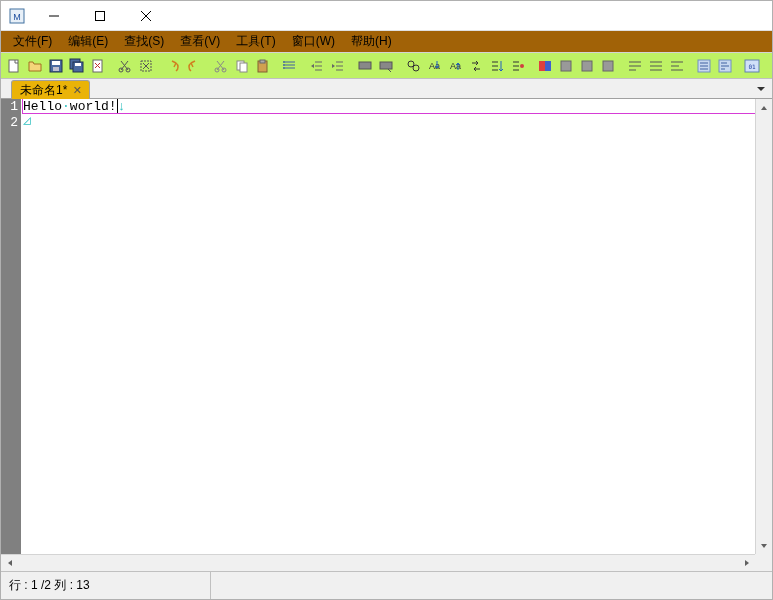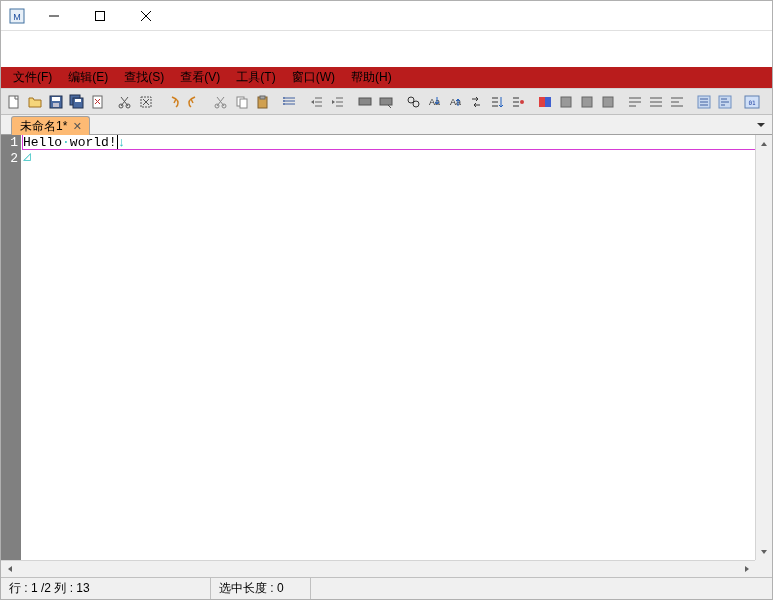--- a/index.html
+++ b/index.html
@@ -31,36 +31,35 @@
   .win-controls { display: flex; }
   .win-btn {
     width: 46px; height: 30px;
     display: flex; align-items: center; justify-content: center;
     color: #000;
   }
 
   
   .menubar {
     height: 22px;
-    background: #b91c1c;
+    background: #a16207;
     display: flex;
     align-items: flex-end;
     padding: 0 4px;
     border-bottom: 1px solid #d4d4d4;
-    margin-top: 36px;
   }
   .menu-item {
     padding: 2px 8px;
     cursor: default;
   }
 
   
   .toolbar {
     height: 26px;
-    background: #e5e5e5;
+    background: #bef264;
     border-bottom: 1px solid #c0c0c0;
     display: flex;
     align-items: center;
     padding: 0 3px;
     gap: 1px;
     overflow: hidden;
   }
   .tbtn {
     width: 20px; height: 20px;
     display: flex; align-items: center; justify-content: center;
@@ -74,21 +73,21 @@
     height: 20px;
     background: #f0f0f0;
     border-bottom: 1px solid #a0a0a0;
     display: flex;
     align-items: flex-end;
     padding-left: 10px;
     position: relative;
   }
   .tab {
     height: 19px;
-    background: #fdba74;
+    background: #eab308;
     border: 1px solid #a0a0a0;
     border-bottom: none;
     border-radius: 3px 3px 0 0;
     padding: 1px 6px 0 8px;
     display: flex;
     align-items: center;
     gap: 4px;
     font-size: 12px;
     position: relative;
     top: 1px;
@@ -178,21 +177,21 @@
 
   .editor-grid {
     flex: 1;
     display: grid;
     grid-template-columns: 1fr 17px;
     grid-template-rows: 1fr 17px;
   }
 
   
   .statusbar {
-    height: 22px;
+    height: 28px;
     background: #f0f0f0;
     border-top: 1px solid #c0c0c0;
     display: flex;
     align-items: center;
     font-size: 12px;
   }
   .status-cell {
     padding: 0 8px;
     border-right: 1px solid #c0c0c0;
     height: 100%;
@@ -525,15 +524,14 @@
             <path d="M6 4L2 1v6z" fill="#606060"></path>
           </svg>
         </div>
     </div>
     <div class="sb-corner"></div>
   </div>
 </div>
 
 <div class="statusbar">
   <div class="status-cell sc1">行 : 1 /2 列 : 13</div>
-  <div class="status-cell sc3">选中长度 : 0</div>
   <div class="status-cell sc5"></div>
 </div>
 
 </body></html>

